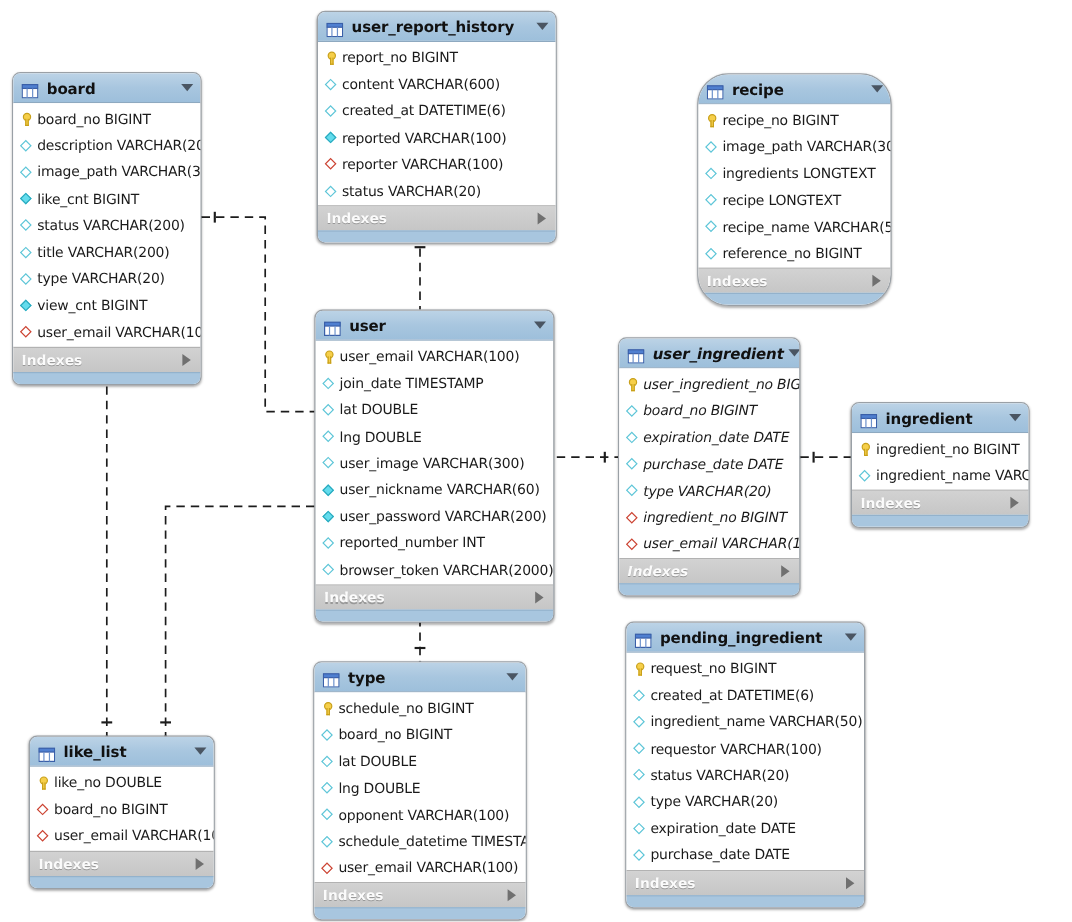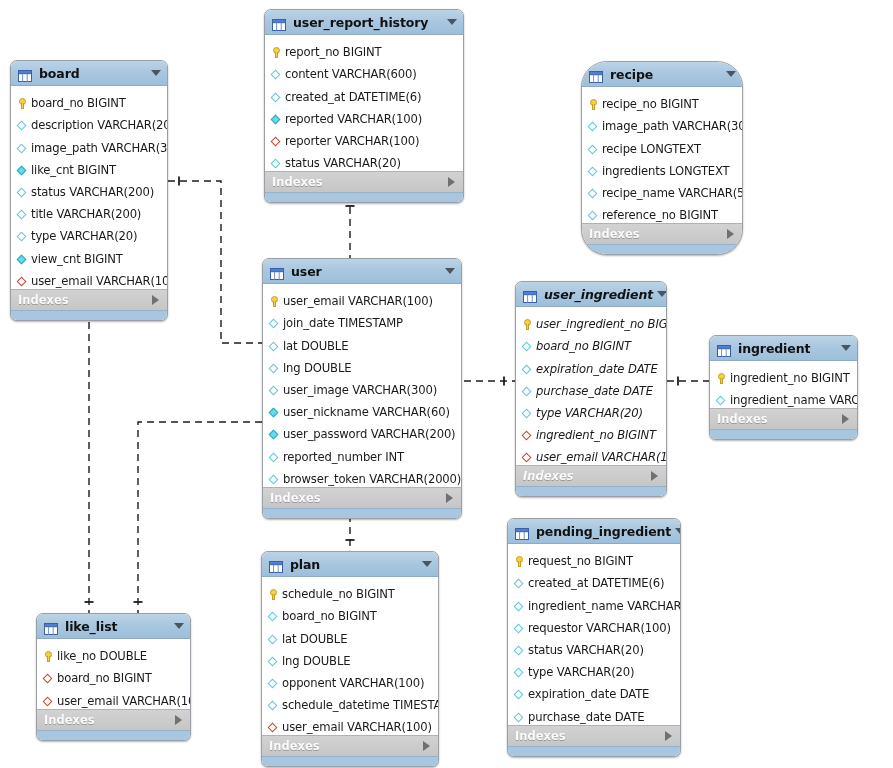--- a/index.html
+++ b/index.html
@@ -69,21 +69,21 @@
     flex: 0 0 auto;
     margin-left: 4px;
   }
   .cols {
     background: #ffffff;
     padding: 2px 0 1px 0;
   }
   .col {
     height: 22.2px;
     display: flex;
-    align-items: flex-end;
+    align-items: center;
     padding-left: 5px;
     box-sizing: border-box;
     white-space: nowrap;
   }
   .col-ico {
     flex: 0 0 auto;
     width: 13px;
     height: 13px;
     margin-right: 2px;
     position: relative;
@@ -406,32 +406,32 @@
         <div class="col">
           <span class="col-ico">
             <span class="dia blue"></span>
           </span>
           <span class="col-txt">image_path VARCHAR(300)</span>
         </div>
         <div class="col">
           <span class="col-ico">
             <span class="dia blue"></span>
           </span>
+          <span class="col-txt">ingredients LONGTEXT</span>
+        </div>
+        <div class="col">
+          <span class="col-ico">
+            <span class="dia blue"></span>
+          </span>
           <span class="col-txt">recipe LONGTEXT</span>
         </div>
         <div class="col">
           <span class="col-ico">
             <span class="dia blue"></span>
           </span>
-          <span class="col-txt">ingredients LONGTEXT</span>
-        </div>
-        <div class="col">
-          <span class="col-ico">
-            <span class="dia blue"></span>
-          </span>
           <span class="col-txt">recipe_name VARCHAR(500)</span>
         </div>
         <div class="col">
           <span class="col-ico">
             <span class="dia blue"></span>
           </span>
           <span class="col-txt">reference_no BIGINT</span>
         </div>
       </div>
       <div class="indexes">
@@ -607,21 +607,21 @@
           </span>
           <span class="col-txt">ingredient_name VARCHAR(50)</span>
         </div>
       </div>
       <div class="indexes">
         <span class="indexes-label">Indexes</span>
         <span class="tri-right"></span>
       </div>
       <div class="tbl-foot"></div>
     </div>
-    <div class="tbl" style="left: 507px; top: 518px; width: 174px;">
+    <div class="tbl" style="left: 521px; top: 518px; width: 200px;">
       <div class="tbl-header">
         <span class="tbl-icon"><svg width="14" height="12" viewBox="0 0 14 12">
             <rect x="0.5" y="0.5" width="13" height="11" fill="#ffffff" stroke="#3a5fa8"></rect>
             <rect x="0.5" y="0.5" width="13" height="3.2" fill="#4f7fd0" stroke="#3a5fa8"></rect>
             <line x1="4.6" y1="3.8" x2="4.6" y2="11.5" stroke="#6d92cc"></line>
             <line x1="9.2" y1="3.8" x2="9.2" y2="11.5" stroke="#6d92cc"></line>
           </svg></span>
         <span class="tbl-title">pending_ingredient</span>
         <span class="caret"></span>
       </div>
@@ -685,21 +685,21 @@
       <div class="tbl-foot"></div>
     </div>
     <div class="tbl" style="left: 261px; top: 551px; width: 178px;">
       <div class="tbl-header">
         <span class="tbl-icon"><svg width="14" height="12" viewBox="0 0 14 12">
             <rect x="0.5" y="0.5" width="13" height="11" fill="#ffffff" stroke="#3a5fa8"></rect>
             <rect x="0.5" y="0.5" width="13" height="3.2" fill="#4f7fd0" stroke="#3a5fa8"></rect>
             <line x1="4.6" y1="3.8" x2="4.6" y2="11.5" stroke="#6d92cc"></line>
             <line x1="9.2" y1="3.8" x2="9.2" y2="11.5" stroke="#6d92cc"></line>
           </svg></span>
-        <span class="tbl-title">plan</span>
+        <span class="tbl-title">type</span>
         <span class="caret"></span>
       </div>
       <div class="cols">
         <div class="col">
           <span class="col-ico">
             <span class="key">
               <span class="kh"></span>
               <span class="kb"></span>
             </span>
           </span>
@@ -741,21 +741,21 @@
           </span>
           <span class="col-txt">user_email VARCHAR(100)</span>
         </div>
       </div>
       <div class="indexes">
         <span class="indexes-label">Indexes</span>
         <span class="tri-right"></span>
       </div>
       <div class="tbl-foot"></div>
     </div>
-    <div class="tbl" style="left: 36px; top: 613px; width: 155px;">
+    <div class="tbl" style="left: 24px; top: 613px; width: 155px;">
       <div class="tbl-header">
         <span class="tbl-icon"><svg width="14" height="12" viewBox="0 0 14 12">
             <rect x="0.5" y="0.5" width="13" height="11" fill="#ffffff" stroke="#3a5fa8"></rect>
             <rect x="0.5" y="0.5" width="13" height="3.2" fill="#4f7fd0" stroke="#3a5fa8"></rect>
             <line x1="4.6" y1="3.8" x2="4.6" y2="11.5" stroke="#6d92cc"></line>
             <line x1="9.2" y1="3.8" x2="9.2" y2="11.5" stroke="#6d92cc"></line>
           </svg></span>
         <span class="tbl-title">like_list</span>
         <span class="caret"></span>
       </div>

